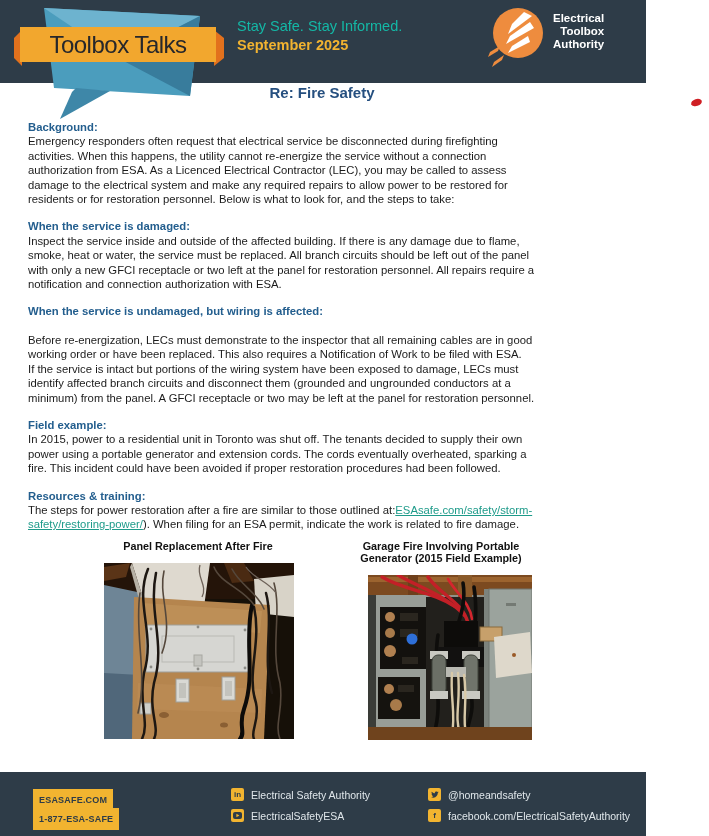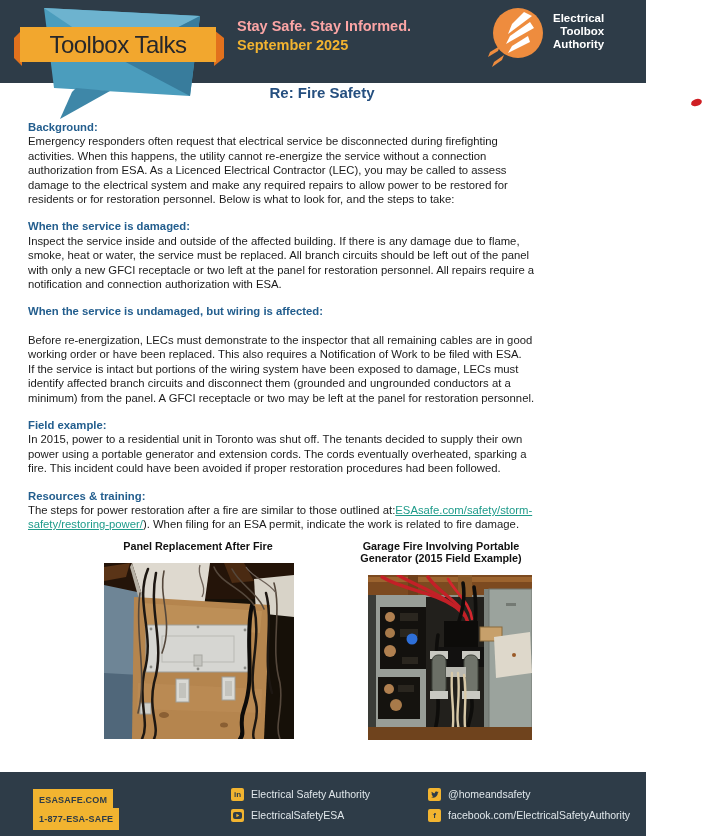--- a/index.html
+++ b/index.html
@@ -9,21 +9,21 @@
 
   
   .masthead { position:absolute; top:0; left:0; width:646px; height:83px; background:#2e3c48; }
 
   .tt-logo { position:absolute; top:0; left:14px; width:210px; height:120px; z-index:3; }
   .tt-banner { position:absolute; top:27px; left:6px; width:196px; height:35px; background:#f2a72e;
                display:flex; align-items:center; justify-content:center;
                font-size:24px; font-weight:normal; color:#26272b; letter-spacing:-0.5px; }
 
   .tagline-block { position:absolute; top:18px; left:237px; z-index:2; }
-  .tagline { color:#fca5a5; font-size:14.5px; font-weight:bold; }
+  .tagline { color:#14b8a6; font-size:14.5px; font-weight:normal; }
   .issue   { color:#f2b330; font-size:14.5px; font-weight:bold; margin-top:3px; }
 
   .esa-logo { position:absolute; top:6px; left:488px; display:flex; align-items:flex-start; z-index:2;text-align:right; }
   .esa-name { margin-left:7px; margin-top:6px; color:#ffffff; font-size:11.5px; font-weight:bold; line-height:13px; }
 
   .red-dot { position:absolute; left:691px; top:99px; width:11px; height:7px; background:#cf1f24;
              border-radius:50%; transform:rotate(-18deg); z-index:4; }
 
   
   .doc-main { position:absolute; top:84px; left:28px; width:618px; }
@@ -43,21 +43,21 @@
   .figimg { position:absolute; display:block; }
   .figimg.f1 { left:76px; top:23px; }
   .figimg.f2 { left:340px; top:35px; }
 
   
   .footband { position:absolute; top:772px; left:0; width:646px; height:64px; background:#2e3c48; }
   .chip { position:absolute; left:33px; background:#f2b430; color:#2e3c48; font-size:9px; font-weight:bold;
           padding:6px 6px; letter-spacing:0.2px; cursor:pointer; }
   .chip.web { top:17px; }
   .chip.phone { top:36px; }
-  .socrow { position:absolute; display:flex; align-items:flex-start; gap:7px; cursor:pointer; }
+  .socrow { position:absolute; display:flex; align-items:flex-end; gap:7px; cursor:pointer; }
   .socrow .lbl { color:#dfe6ea; font-size:10.5px; }
   .soc-ico { width:13px; height:13px; background:#f2b430; border-radius:2px; display:flex;
              align-items:center; justify-content:center; color:#2e3c48; font-size:8px; font-weight:bold;
              flex:0 0 auto; }
   .c2 { left:231px; } .c3 { left:428px; }
   .r1 { top:16px; } .r2 { top:37px; }
 </style>
 </head>
 <body>
 

